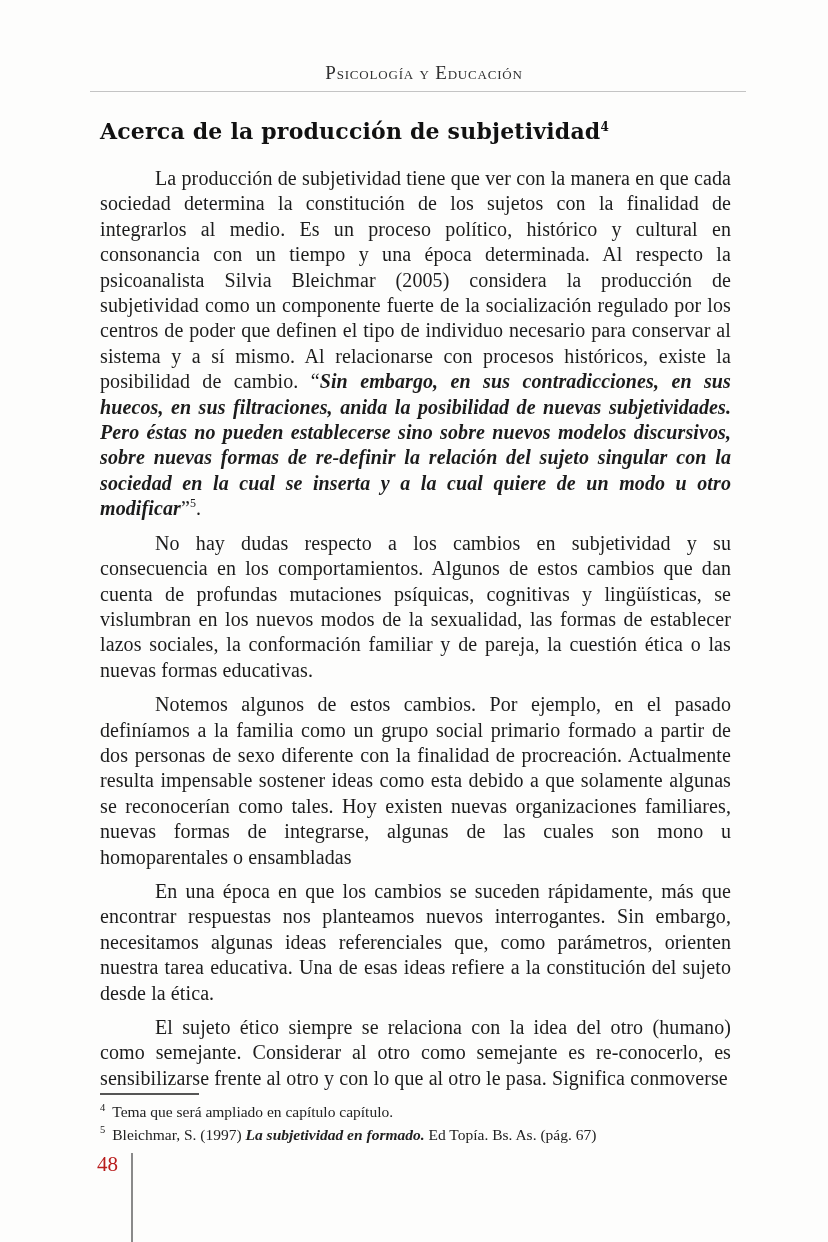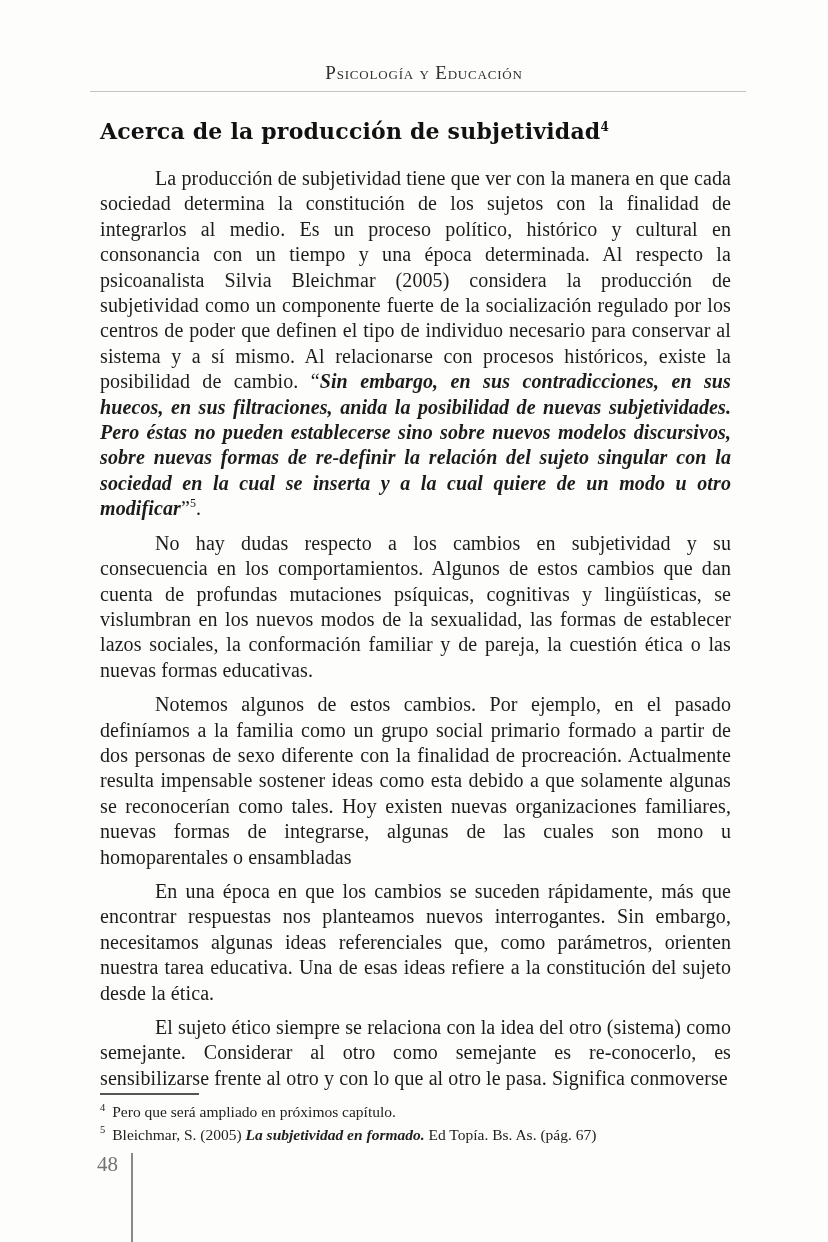--- a/index.html
+++ b/index.html
@@ -55,21 +55,21 @@
     border-top:2px solid var(--footnote-rule);
   }
   .footnotes{
     position:absolute;top:1101px;left:100px;width:631px;
     font-size:15.5px;line-height:22.5px;color:#222;
   }
   .footnote{margin:0;}
   sup.fn-marker{font-size:10.5px;line-height:0;margin-right:7px;}
   .page-number{
     position:absolute;left:97px;top:1152px;
-    font-size:21px;color:#737373;
+    font-size:21px;color:#b91c1c;
   }
   .footer-vrule{
     position:absolute;left:131px;top:1153px;width:2px;height:89px;
     background:var(--footer-rule);
   }
 </style>
 </head>
 <body>
 
 <div class="page">
@@ -77,26 +77,26 @@
   <div class="header-title">Psicología y Educación</div>
   <div class="header-rule"></div>
 
   <h1 class="section-heading"><span>Acerca de la producción de subjetividad</span><sup>4</sup></h1>
 
   <main class="body-text" id="paragraphs">
       <p class="para"><span>La producción de subjetividad tiene que ver con la manera en que cada sociedad determina la constitución de los sujetos con la finalidad de integrarlos al medio. Es un proceso político, histórico y cultural en consonancia con un tiempo y una época determinada. Al respecto la psicoanalista Silvia Bleichmar (2005) considera la producción de subjetividad como un componente fuerte de la socialización regulado por los centros de poder que definen el tipo de individuo necesario para conservar al sistema y a sí mismo. Al relacionarse con procesos históricos, existe la posibilidad de cambio. “</span><span class="italic">Sin embargo, en sus contradicciones, en sus huecos, en sus filtraciones, anida la posibilidad de nuevas subjetividades. Pero éstas no pueden establecerse sino sobre nuevos modelos discursivos, sobre nuevas formas de re-definir la relación del sujeto singular con la sociedad en la cual se inserta y a la cual quiere de un modo u otro modificar</span><span>”</span><sup class="fn-ref">5</sup><span>.</span></p>
       <p class="para"><span>No hay dudas respecto a los cambios en subjetividad y su consecuencia en los comportamientos. Algunos de estos cambios que dan cuenta de profundas mutaciones psíquicas, cognitivas y lingüísticas, se vislumbran en los nuevos modos de la sexualidad, las formas de establecer lazos sociales, la conformación familiar y de pareja, la cuestión ética o las nuevas formas educativas.</span></p>
       <p class="para"><span>Notemos algunos de estos cambios. Por ejemplo, en el pasado definíamos a la familia como un grupo social primario formado a partir de dos personas de sexo diferente con la finalidad de procreación. Actualmente resulta impensable sostener ideas como esta debido a que solamente algunas se reconocerían como tales. Hoy existen nuevas organizaciones familiares, nuevas formas de integrarse, algunas de las cuales son mono u homoparentales o ensambladas</span></p>
       <p class="para"><span>En una época en que los cambios se suceden rápidamente, más que encontrar respuestas nos planteamos nuevos interrogantes. Sin embargo, necesitamos algunas ideas referenciales que, como parámetros, orienten nuestra tarea educativa. Una de esas ideas refiere a la constitución del sujeto desde la ética.</span></p>
-      <p class="para"><span>El sujeto ético siempre se relaciona con la idea del otro (sistema) como semejante. Considerar al otro como semejante es re-conocerlo, es sensibilizarse frente al otro y con lo que al otro le pasa. Significa conmoverse</span></p>
+      <p class="para"><span>El sujeto ético siempre se relaciona con la idea del otro (humano) como semejante. Considerar al otro como semejante es re-conocerlo, es sensibilizarse frente al otro y con lo que al otro le pasa. Significa conmoverse</span></p>
     </main>
 
   <div class="footnote-rule"></div>
 
   <div class="footnotes" id="footnotes">
-      <div class="footnote"><sup class="fn-marker">4</sup><span class="fn-text"><span>Pero que será ampliado en próximos capítulo.</span></span></div>
-      <div class="footnote"><sup class="fn-marker">5</sup><span class="fn-text"><span>Bleichmar, S. (2005) </span><span class="italic">La subjetividad en formado.</span><span> Ed Topía. Bs. As. (pág. 67)</span></span></div>
+      <div class="footnote"><sup class="fn-marker">4</sup><span class="fn-text"><span>Tema que será ampliado en capítulo capítulo.</span></span></div>
+      <div class="footnote"><sup class="fn-marker">5</sup><span class="fn-text"><span>Bleichmar, S. (1997) </span><span class="italic">La subjetividad en formado.</span><span> Ed Topía. Bs. As. (pág. 67)</span></span></div>
     </div>
 
   <span class="page-number">48</span>
   <span class="footer-vrule"></span>
 
 </div>
 
 </body></html>

